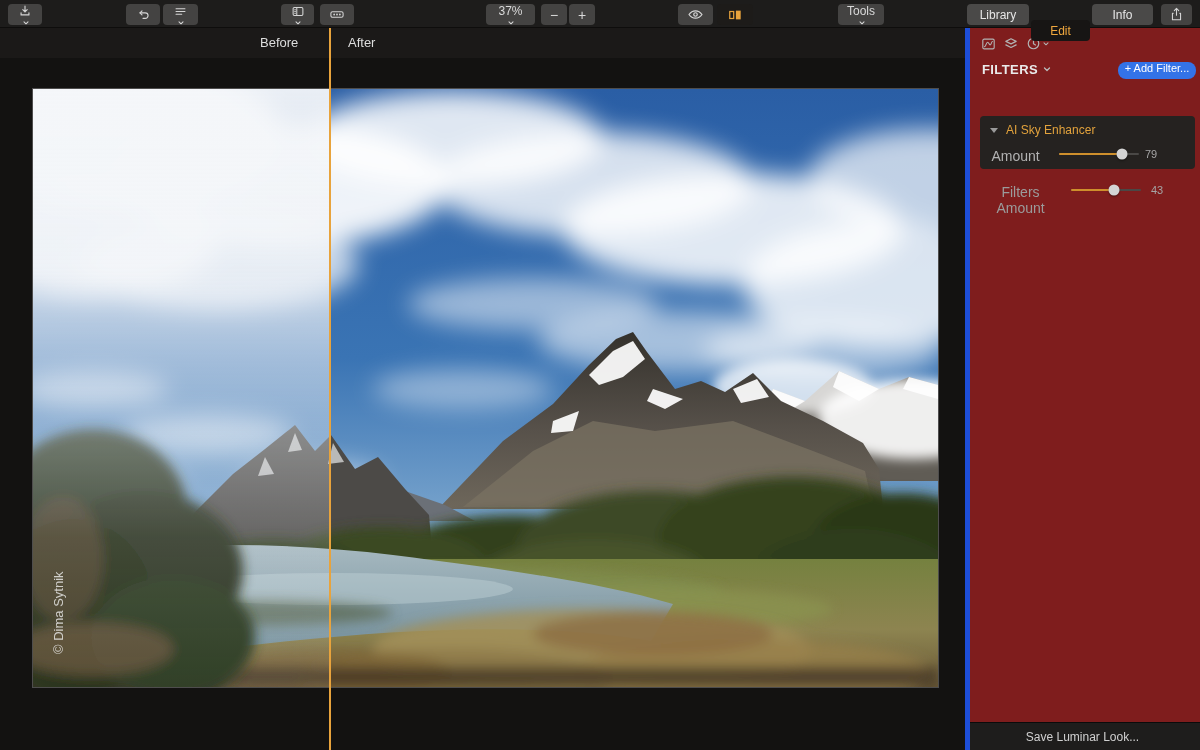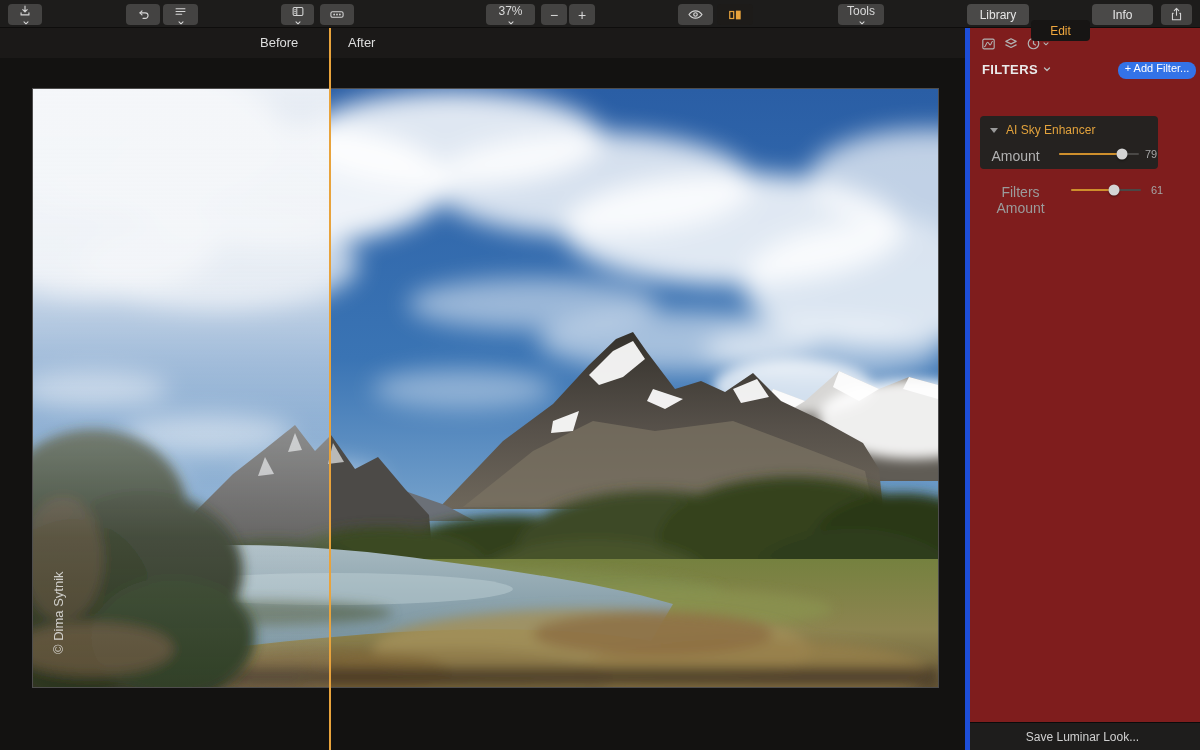--- a/index.html
+++ b/index.html
@@ -37,21 +37,21 @@
   .side-icons { position:absolute; left:11px; top:8px; display:flex; align-items:center; gap:7px; }
   .side-icons .icon-btn { display:flex; align-items:center; gap:2px; }
   .filters-header { position:absolute; left:12px; top:34px; display:flex; align-items:center; gap:5px;
     color:#eaeaea; font-size:13px; font-weight:bold; letter-spacing:.4px; }
   .add-filter { position:absolute; left:148px; top:34px; width:78px; height:17px;
     background:#3373e8; border-radius:8px; color:#fff; font-size:11px;
     display:flex; align-items:flex-start; justify-content:center; }
   .workspace-btn { position:absolute; left:10px; top:59px; width:215px; height:21px;
     background:#353331; border-radius:4px; color:#d6d6d6; font-size:12px;
     display:flex; align-items:center; justify-content:center; gap:6px; }
-  .filter-panel { position:absolute; left:10px; top:88px; width:178px; height:53px;
+  .filter-panel { position:absolute; left:10px; top:88px; width:215px; height:53px;
     background:#252220; border-radius:4px; }
   .panel-header { position:absolute; left:0; top:6px; height:16px; display:flex; align-items:center; }
   .disclosure { width:0; height:0; border-left:4px solid transparent; border-right:4px solid transparent;
     border-top:5px solid #9a9a9a; margin-left:10px; }
   .panel-title { color:#e2a23c; font-size:12px; margin-left:8px; }
   .slider-row { position:absolute; height:14px; }
   .slider-label { position:absolute; top:1px; font-size:14px; color:#b2b2b2; text-align:center; }
   .slider { position:absolute; top:6px; height:2px; background:#4a4846; border-radius:1px; }
   .slider-fill { position:absolute; left:0; top:0; height:2px; background:#ce8f2c; border-radius:1px; }
   .slider-handle { position:absolute; top:1px; width:11px; height:11px; border-radius:50%;
@@ -358,21 +358,21 @@
         <span class="slider-value" style="left:165px;">79</span>
       </div>
     </div>
 
     <div class="slider-row" style="left:0; top:155px; width:235px;">
       <span class="slider-label" style="left:8px;width:85px;color:#9b9b9b;">Filters Amount</span>
       <div class="slider" style="left:101px;width:70px;">
         <div class="slider-fill" style="width: 61%;"></div>
         <div class="slider-handle" style="left: 61%;"></div>
       </div>
-      <span class="slider-value" style="left:181px;">61</span>
+      <span class="slider-value" style="left:181px;">43</span>
     </div>
 
     <div class="side-footer">
       <span class="save-look">Save Luminar Look...</span>
     </div>
   </div>
 
 </div>
 
 </body></html>

